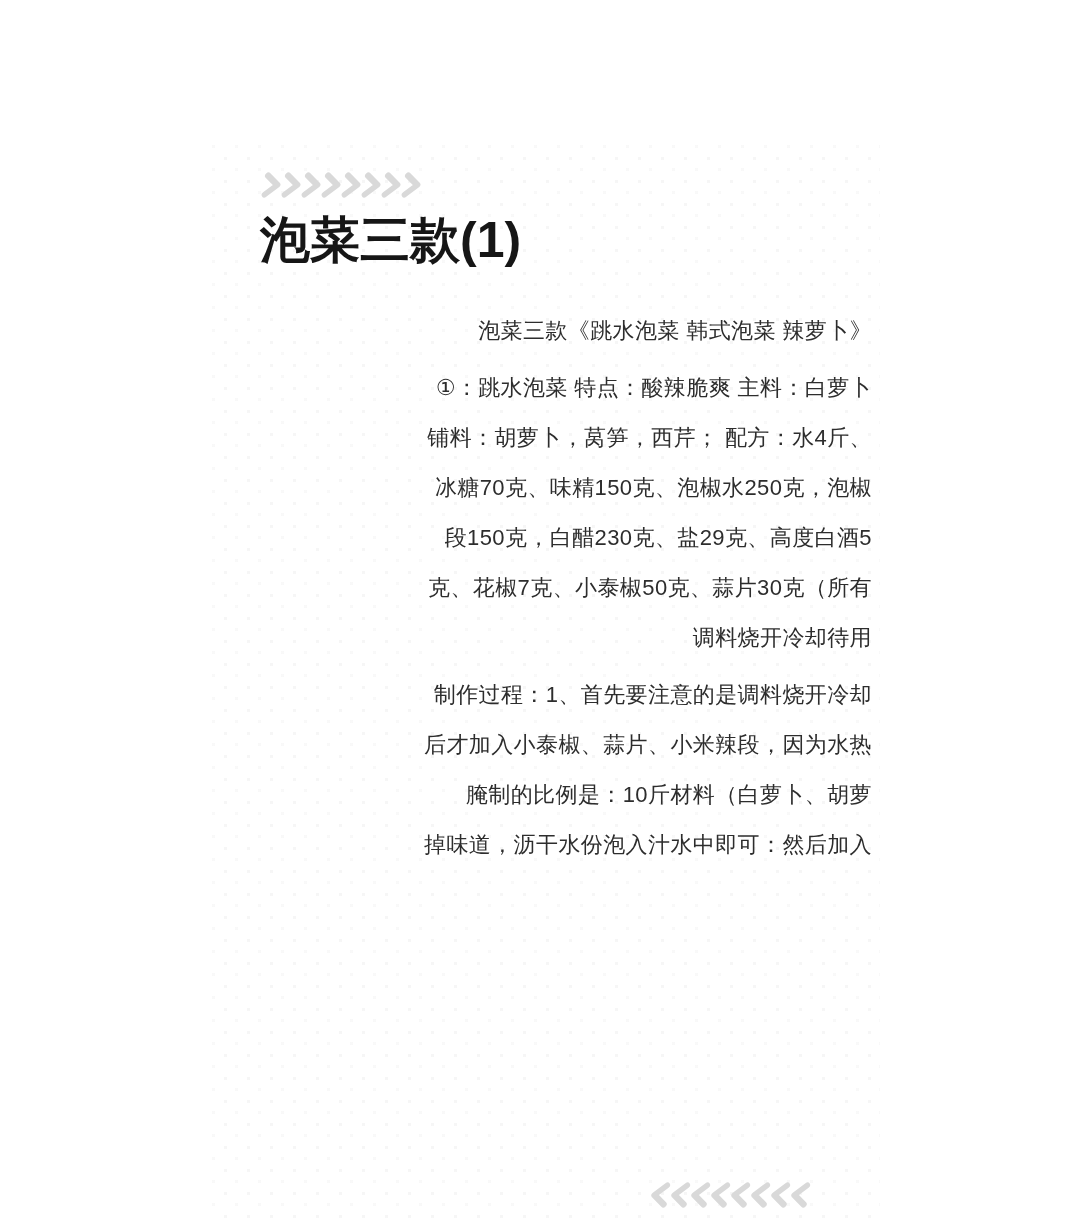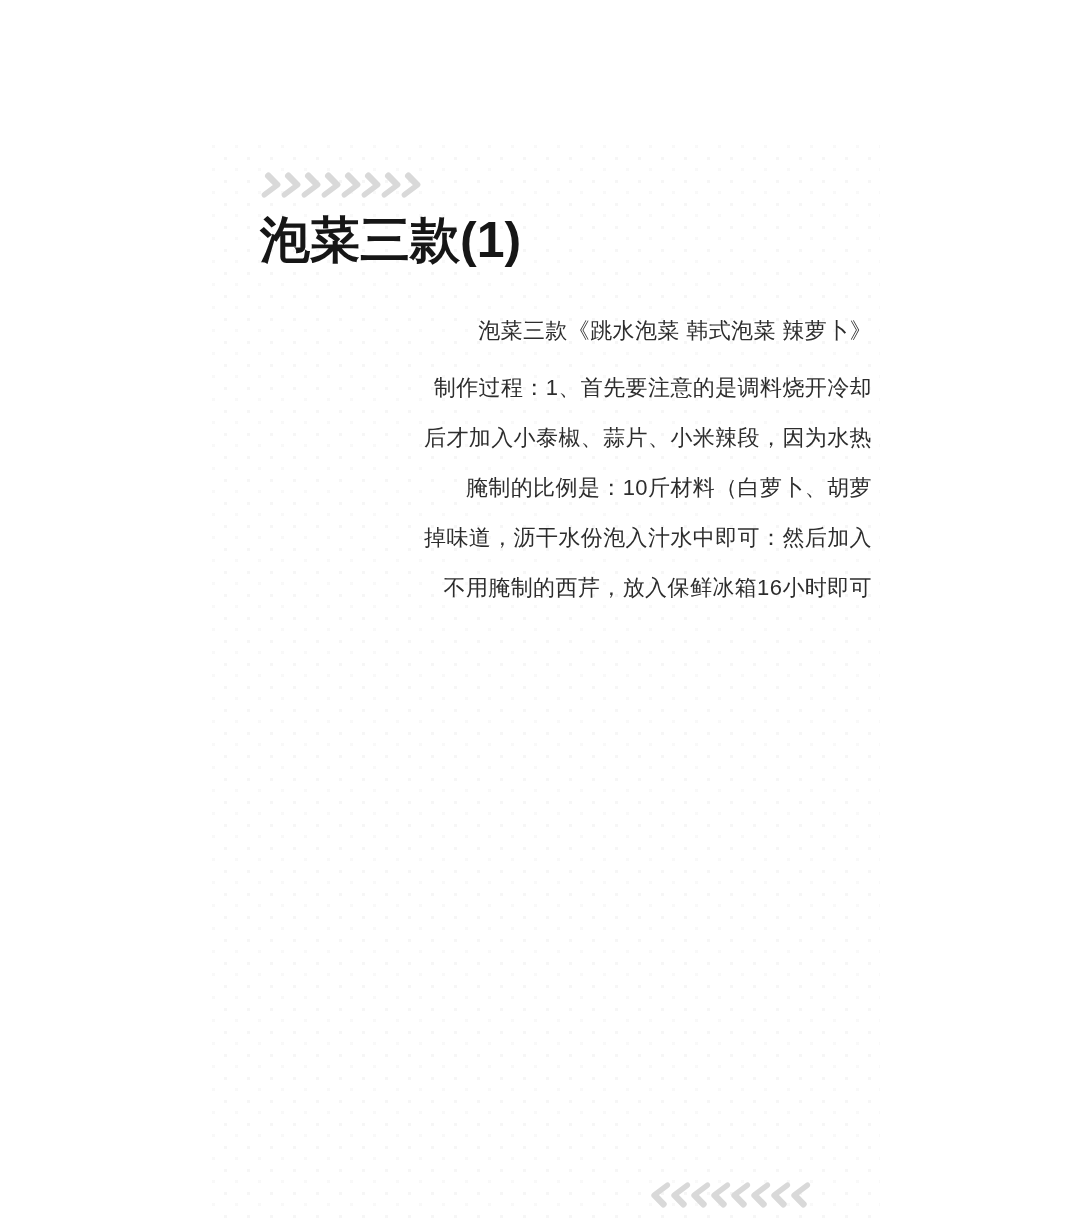--- a/index.html
+++ b/index.html
@@ -46,25 +46,32 @@
           <polyline points="104,3.5 115,13 104,22.5" fill="none" stroke="#d9d9d9" stroke-width="6" stroke-linecap="round" stroke-linejoin="round"></polyline>
           <polyline points="124,3.5 135,13 124,22.5" fill="none" stroke="#d9d9d9" stroke-width="6" stroke-linecap="round" stroke-linejoin="round"></polyline>
           <polyline points="144,3.5 155,13 144,22.5" fill="none" stroke="#d9d9d9" stroke-width="6" stroke-linecap="round" stroke-linejoin="round"></polyline>
         </svg></div>
     <h1 class="title">泡菜三款(1)</h1>
     <div class="body-text">
         <div class="para">
           <div class="line">泡菜三款《跳水泡菜 韩式泡菜 辣萝卜》</div>
         </div>
         <div class="para">
+          <div class="line"> ①：跳水泡菜 特点：酸辣脆爽 主料：白萝卜</div>
+          <div class="line">铺料：胡萝卜，莴笋，西芹； 配方：水4斤、</div>
+          <div class="line">冰糖70克、味精150克、泡椒水250克，泡椒</div>
+          <div class="line">段150克，白醋230克、盐29克、高度白酒5</div>
+          <div class="line">克、花椒7克、小泰椒50克、蒜片30克（所有</div>
+          <div class="line">调料烧开冷却待用</div>
+        </div>
+        <div class="para">
           <div class="line"> 制作过程：1、首先要注意的是调料烧开冷却</div>
           <div class="line">后才加入小泰椒、蒜片、小米辣段，因为水热</div>
           <div class="line">腌制的比例是：10斤材料（白萝卜、胡萝</div>
           <div class="line">掉味道，沥干水份泡入汁水中即可：然后加入</div>
-          <div class="line">不用腌制的西芹，放入保鲜冰箱16小时即可</div>
         </div>
       </div>
     <div class="chevrons chevrons-bottom"><svg width="168" height="26">
           <polyline points="15,3.5 4,13 15,22.5" fill="none" stroke="#d9d9d9" stroke-width="6" stroke-linecap="round" stroke-linejoin="round"></polyline>
           <polyline points="35,3.5 24,13 35,22.5" fill="none" stroke="#d9d9d9" stroke-width="6" stroke-linecap="round" stroke-linejoin="round"></polyline>
           <polyline points="55,3.5 44,13 55,22.5" fill="none" stroke="#d9d9d9" stroke-width="6" stroke-linecap="round" stroke-linejoin="round"></polyline>
           <polyline points="75,3.5 64,13 75,22.5" fill="none" stroke="#d9d9d9" stroke-width="6" stroke-linecap="round" stroke-linejoin="round"></polyline>
           <polyline points="95,3.5 84,13 95,22.5" fill="none" stroke="#d9d9d9" stroke-width="6" stroke-linecap="round" stroke-linejoin="round"></polyline>
           <polyline points="115,3.5 104,13 115,22.5" fill="none" stroke="#d9d9d9" stroke-width="6" stroke-linecap="round" stroke-linejoin="round"></polyline>
           <polyline points="135,3.5 124,13 135,22.5" fill="none" stroke="#d9d9d9" stroke-width="6" stroke-linecap="round" stroke-linejoin="round"></polyline>

